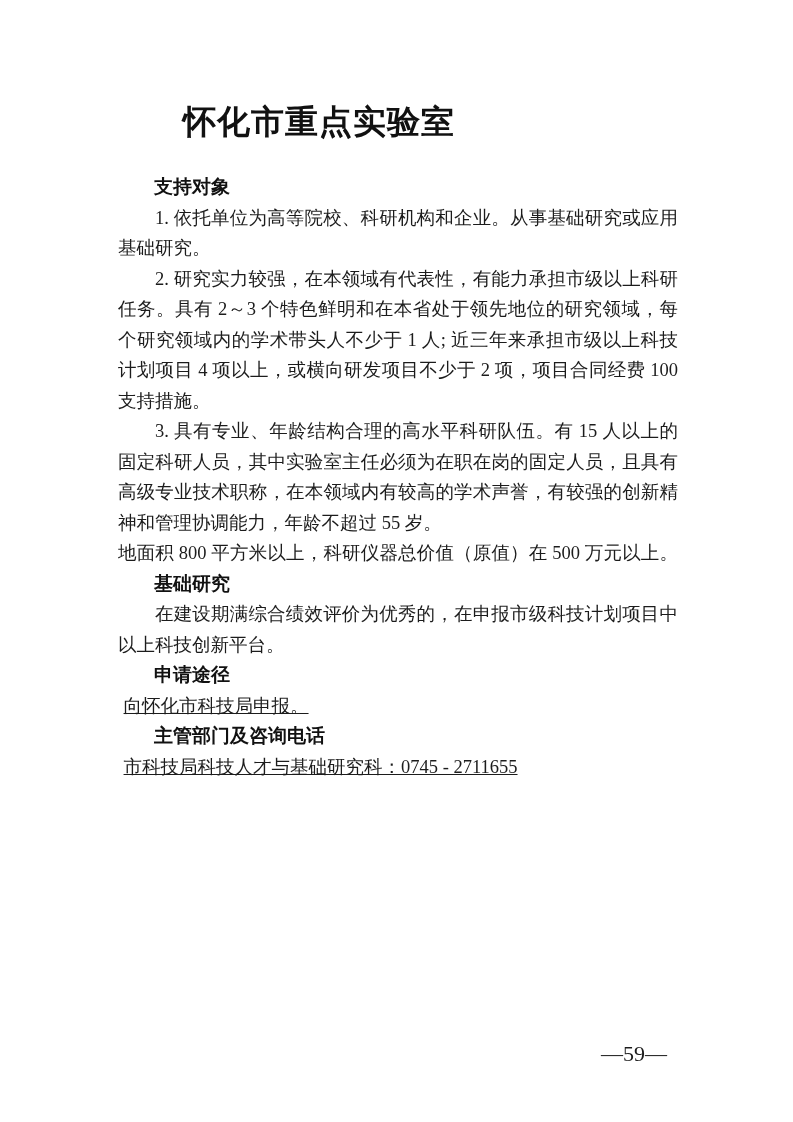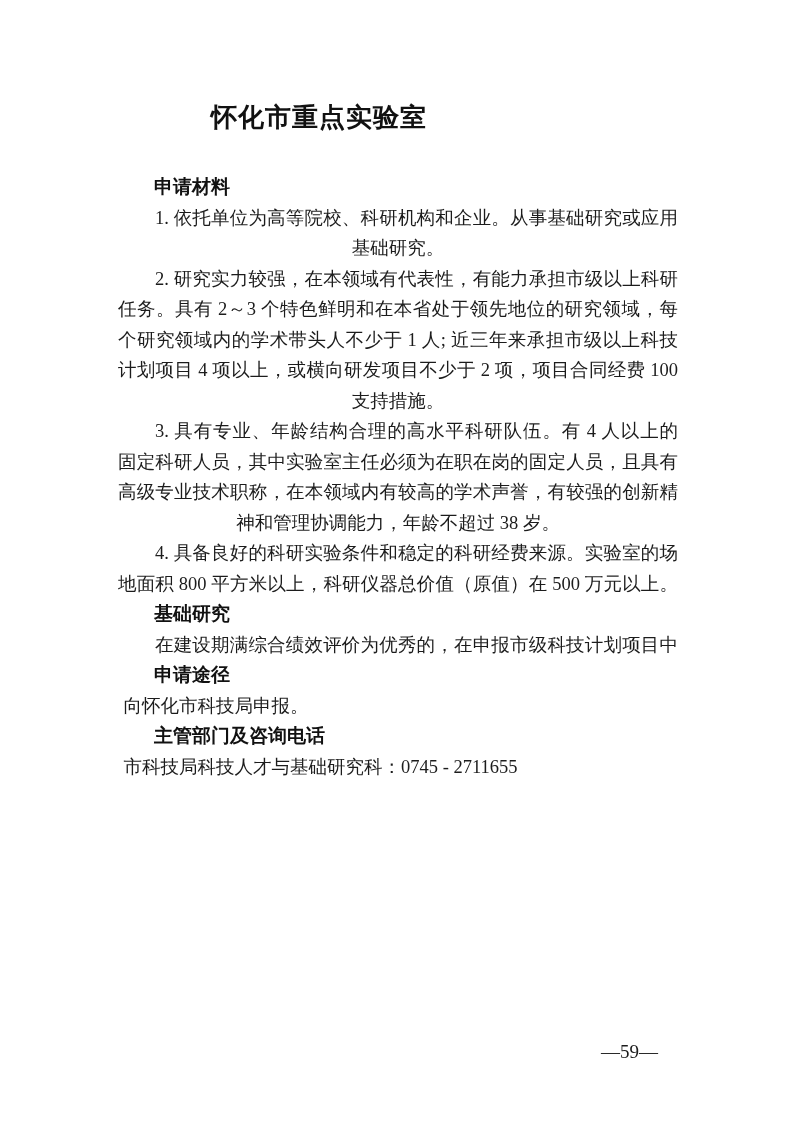--- a/index.html
+++ b/index.html
@@ -17,21 +17,21 @@
     color: #1c1c1c;
   }
   .doc-title {
     position: absolute;
     top: 100px;
     left: 0;
     width: 638px;
     margin: 0;
     text-align: center;
     font-family: "Liberation Serif", serif;
-    font-size: 26px;
+    font-size: 33px;
     font-weight: bold;
     letter-spacing: 1px;
     color: #111111;
   }
   .doc-body {
     position: absolute;
     top: 172px;
     left: 118px;
     width: 560px;
     font-size: 18.5px;
@@ -51,58 +51,58 @@
     font-weight: bold;
     font-size: 19px;
     text-indent: 1.9em;
     color: #111111;
   }
   .line.first {
     text-indent: 2em;
   }
   .line.cont {
     text-indent: 0;
-    text-align: center;
   }
   .line.indent {
     text-indent: 0.3em;
+    text-decoration: underline;
   }
   .page-number {
     position: absolute;
     top: 1041px;
     left: 601px;
     font-family: "Liberation Serif", serif;
-    font-size: 19px;
+    font-size: 22px;
     color: #1c1c1c;
     white-space: nowrap;
   }
 </style>
 </head>
 <body>
 
 <div class="page">
   <h1 class="doc-title">怀化市重点实验室</h1>
 
   <div class="doc-body">
-      <div class="line heading">申请材料</div>
+      <div class="line heading">支持对象</div>
       <div class="line first just">1. 依托单位为高等院校、科研机构和企业。从事基础研究或应用</div>
       <div class="line cont">基础研究。</div>
       <div class="line first just">2. 研究实力较强，在本领域有代表性，有能力承担市级以上科研</div>
       <div class="line cont just">任务。具有 2～3 个特色鲜明和在本省处于领先地位的研究领域，每</div>
       <div class="line cont just">个研究领域内的学术带头人不少于 1 人; 近三年来承担市级以上科技</div>
       <div class="line cont just">计划项目 4 项以上，或横向研发项目不少于 2 项，项目合同经费 100</div>
       <div class="line cont">支持措施。</div>
-      <div class="line first just">3. 具有专业、年龄结构合理的高水平科研队伍。有 4 人以上的</div>
+      <div class="line first just">3. 具有专业、年龄结构合理的高水平科研队伍。有 15 人以上的</div>
       <div class="line cont just">固定科研人员，其中实验室主任必须为在职在岗的固定人员，且具有</div>
       <div class="line cont just">高级专业技术职称，在本领域内有较高的学术声誉，有较强的创新精</div>
-      <div class="line cont">神和管理协调能力，年龄不超过 38 岁。</div>
-      <div class="line first just">4. 具备良好的科研实验条件和稳定的科研经费来源。实验室的场</div>
+      <div class="line cont">神和管理协调能力，年龄不超过 55 岁。</div>
       <div class="line cont just">地面积 800 平方米以上，科研仪器总价值（原值）在 500 万元以上。</div>
       <div class="line heading">基础研究</div>
       <div class="line first just">在建设期满综合绩效评价为优秀的，在申报市级科技计划项目中</div>
+      <div class="line cont">以上科技创新平台。</div>
       <div class="line heading">申请途径</div>
       <div class="line indent">向怀化市科技局申报。</div>
       <div class="line heading">主管部门及咨询电话</div>
       <div class="line indent">市科技局科技人才与基础研究科：0745 - 2711655</div>
     </div>
 
   <div class="page-number">—59—</div>
 </div>
 
 </body></html>

